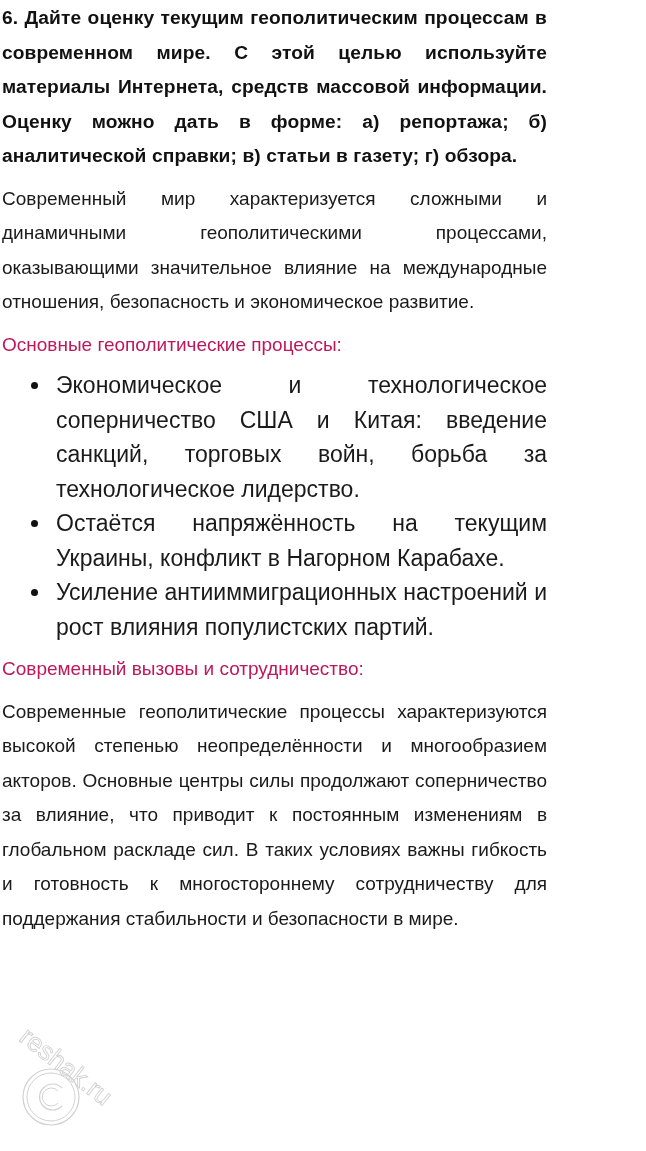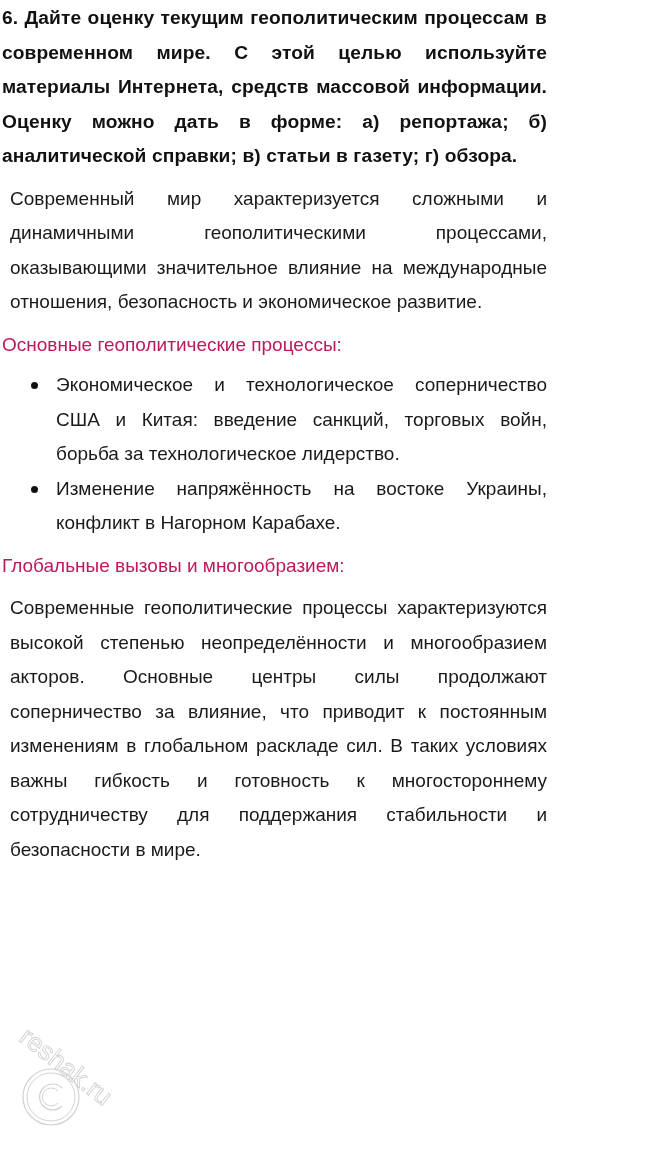--- a/index.html
+++ b/index.html
@@ -28,38 +28,38 @@
       font-size: 19.2px;
       line-height: 34.5px;
       text-align: justify;
       margin: 1px 0 0 0;
       letter-spacing: 0.1px;
     }
     .para {
       font-size: 19px;
       line-height: 34.5px;
       text-align: justify;
-      margin: 8px 0 0 8px;
+      margin: 8px 0 0 0;
       color: #1a1a1a;
     }
     .heading {
       font-size: 19px;
       line-height: 34.5px;
       margin: 8px 0 0 0;
       color: #be185d;
     }
     ul.bullets {
       list-style: none;
       margin: 6px 0 0 0;
       padding: 0;
     }
     ul.bullets li {
       position: relative;
       padding-left: 54px;
-      font-size: 19px;
+      font-size: 23px;
       line-height: 34.5px;
       text-align: justify;
       color: #1a1a1a;
       margin-bottom: 0px;
     }
     .bullet-dot {
       position: absolute;
       left: 29px;
       top: 14px;
       width: 7px;
@@ -88,25 +88,29 @@
 
   <p class="heading">Основные геополитические процессы:</p>
 
   <ul class="bullets">
     <li>
       <span class="bullet-dot"></span>
       <span>Экономическое и технологическое соперничество США и Китая: введение санкций, торговых войн, борьба за технологическое лидерство.</span>
     </li>
     <li>
       <span class="bullet-dot"></span>
-      <span>Изменение напряжённость на востоке Украины, конфликт в Нагорном Карабахе.</span>
+      <span>Остаётся напряжённость на текущим Украины, конфликт в Нагорном Карабахе.</span>
+    </li>
+    <li>
+      <span class="bullet-dot"></span>
+      <span>Усиление антииммиграционных настроений и рост влияния популистских партий.</span>
     </li>
   </ul>
 
-  <p class="heading">Глобальные вызовы и многообразием:</p>
+  <p class="heading">Современный вызовы и сотрудничество:</p>
 
   <ul class="bullets">
   </ul>
 
   <p class="para">Современные геополитические процессы характеризуются высокой степенью неопределённости и многообразием акторов. Основные центры силы продолжают соперничество за влияние, что приводит к постоянным изменениям в глобальном раскладе сил. В таких условиях важны гибкость и готовность к многостороннему сотрудничеству для поддержания стабильности и безопасности в мире.</p>
 
 </div>
 
 <div class="watermark">
   <svg width="110" height="140" viewBox="0 0 110 140">

